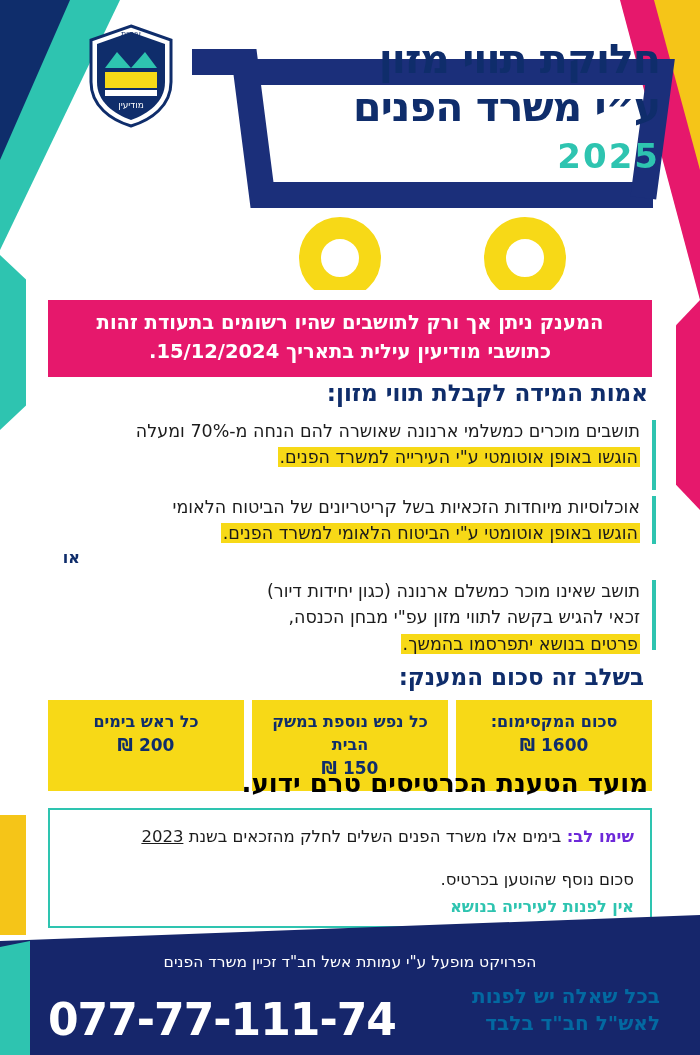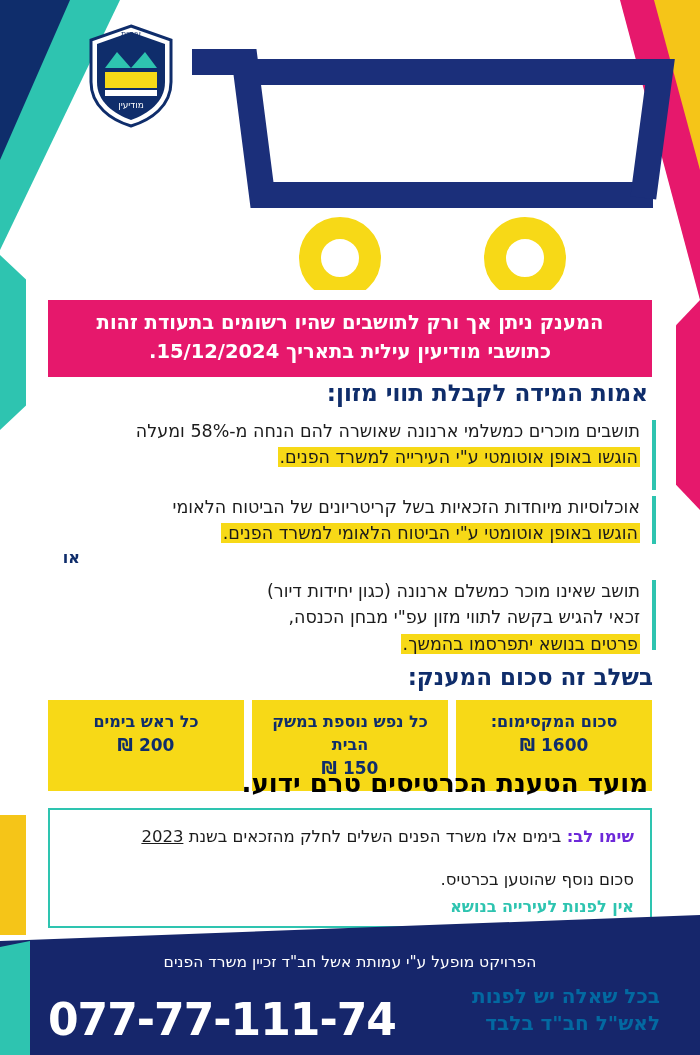--- a/index.html
+++ b/index.html
@@ -52,21 +52,21 @@
     position:absolute;top:300px;right:48px;width:604px;
     background:#e6186c;color:#fff;font-weight:bold;font-size:19.5px;line-height:1.5;
     padding:8px 14px 10px 14px;box-sizing:border-box;text-align:center;
   }
 
   
   .sec-head{
     position:absolute;font-weight:bold;color:#0f2d6b;font-size:23px;text-align:right;
   }
   #crit-head{top:380px;right:52px;width:600px;}
-  #amount-head{top:664px;right:47px;width:600px;}
+  #amount-head{top:664px;right:56px;width:600px;}
 
   .teal-bar{position:absolute;width:4px;background:#2ec4b0;}
 
   .crit-block{position:absolute;text-align:right;color:#1b1b1b;font-size:17.5px;line-height:1.5;}
   #crit1{top:418px;right:60px;width:580px;}
   #crit2{top:494px;right:60px;width:580px;}
   #crit3{top:578px;right:60px;width:580px;}
 
   .hl{background:#f7d917;padding:0 2px;}
   .or-word{position:absolute;top:548px;right:620px;color:#0f2d6b;font-size:16px;font-weight:bold;}
@@ -124,20 +124,27 @@
 
   <div class="cart">
     <svg width="700" height="270" viewBox="0 0 700 270" xmlns="http://www.w3.org/2000/svg">
       <path d="M205 42 L245 42 L262 175 L640 175" fill="none" stroke="#1b2f7a" stroke-width="26" stroke-linecap="square" stroke-linejoin="miter"></path>
       <path d="M250 52 L660 52 L645 165" fill="none" stroke="#1b2f7a" stroke-width="26" stroke-linecap="square" stroke-linejoin="miter"></path>
       <circle cx="340" cy="238" r="30" fill="none" stroke="#f7d917" stroke-width="22"></circle>
       <circle cx="525" cy="238" r="30" fill="none" stroke="#f7d917" stroke-width="22"></circle>
     </svg>
   </div>
 
+  <div class="header">
+    <div class="title-block">
+      <div class="title-l1">חלוקת תווי מזון</div>
+      <div class="title-l2">ע״י משרד הפנים</div>
+      <div class="title-year">2025</div>
+    </div>
+  </div>
 
   <div class="emblem">
     <svg width="92" height="108" viewBox="0 0 92 108" xmlns="http://www.w3.org/2000/svg">
       <path d="M46 4 L86 18 L86 60 C86 84 66 98 46 104 C26 98 6 84 6 60 L6 18 Z" fill="#ffffff" stroke="#0f2d6b" stroke-width="3"></path>
       <path d="M46 10 L80 22 L80 60 C80 80 63 92 46 98 C29 92 12 80 12 60 L12 22 Z" fill="#0f2d6b"></path>
       <path d="M20 46 L32 30 L46 46 L60 30 L72 46 Z" fill="#2ec4b0"></path>
       <rect x="20" y="50" width="52" height="16" fill="#f7d917"></rect>
       <rect x="20" y="68" width="52" height="6" fill="#ffffff"></rect>
       <text x="46" y="86" font-size="9" fill="#ffffff" text-anchor="middle" font-family="DejaVu Sans, sans-serif">מודיעין</text>
       <text x="46" y="14" font-size="8" fill="#0f2d6b" text-anchor="middle" font-family="DejaVu Sans, sans-serif">עיריית</text>
@@ -149,21 +156,21 @@
     <div>כתושבי מודיעין עילית בתאריך 15/12/2024.</div>
   </div>
 
   <div class="sec-head" id="crit-head">אמות המידה לקבלת תווי מזון:</div>
 
   <div class="teal-bar" style="top:420px;right:44px;height:70px;"></div>
   <div class="teal-bar" style="top:496px;right:44px;height:48px;"></div>
   <div class="teal-bar" style="top:580px;right:44px;height:70px;"></div>
 
   <div class="crit-block" id="crit1">
-    <div>תושבים מוכרים כמשלמי ארנונה שאושרה להם הנחה מ-58% ומעלה</div>
+    <div>תושבים מוכרים כמשלמי ארנונה שאושרה להם הנחה מ-70% ומעלה</div>
     <div>
       <span class="hl">הוגשו באופן אוטומטי ע"י העירייה למשרד הפנים.</span>
     </div>
   </div>
 
   <div class="crit-block" id="crit2">
     <div>אוכלוסיות מיוחדות הזכאיות בשל קריטריונים של הביטוח הלאומי</div>
     <div>
       <span class="hl">הוגשו באופן אוטומטי ע"י הביטוח הלאומי למשרד הפנים.</span>
     </div>

